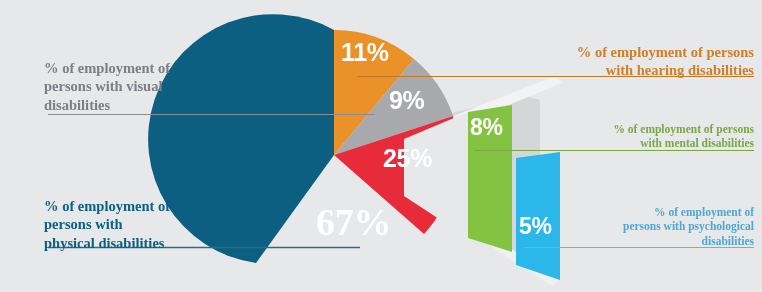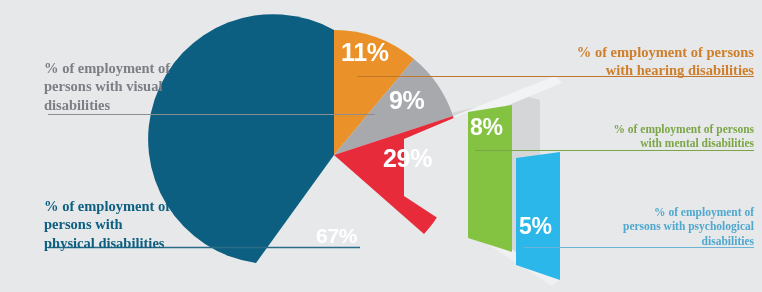--- a/index.html
+++ b/index.html
@@ -90,21 +90,21 @@
     position: absolute;
     font-family: "Liberation Sans", sans-serif;
     font-weight: bold;
     color: #ffffff;
     white-space: nowrap;
     letter-spacing: -.3px;
   }
   #value-orange { left: 341px; top: 30px;  font-size: 25px; }
   #value-gray   { left: 389px; top: 78px;  font-size: 25px; }
   #value-red    { left: 383px; top: 136px; font-size: 25px; }
-  #value-navy   { left: 316px; top: 216px; font-size: 21px; }
+  #value-navy   { left: 316px; top: 192px; font-size: 38px; font-family: Liberation Serif, serif; }
   #value-green  { left: 470px; top: 106px; font-size: 23px; }
   #value-blue   { left: 519px; top: 205px; font-size: 23px; }
 </style>
 </head>
 <body>
 
 <div id="infographic">
 
   <svg id="chart-svg" viewBox="0 0 762 292" xmlns="http://www.w3.org/2000/svg">
 
@@ -142,21 +142,21 @@
       <line x1="48" y1="106.5" x2="375" y2="106.5" stroke="#8a8d92" stroke-width="1"></line>
       <line x1="48" y1="239.5" x2="360" y2="239.5" stroke="#2b6c88" stroke-width="1.3"></line>
       <line x1="357" y1="68.5" x2="754" y2="68.5" stroke="#c2762a" stroke-width="1"></line>
       <line x1="475" y1="142.5" x2="754" y2="142.5" stroke="#7ba646" stroke-width="1"></line>
       <line x1="524" y1="239.5" x2="754" y2="239.5" stroke="#6cb4d6" stroke-width="1"></line>
     </g>
   </svg>
 
   <span class="slice-value" id="value-orange">11%</span>
   <span class="slice-value" id="value-gray">9%</span>
-  <span class="slice-value" id="value-red">29%</span>
+  <span class="slice-value" id="value-red">25%</span>
   <span class="slice-value" id="value-navy">67%</span>
   <span class="slice-value" id="value-green">8%</span>
   <span class="slice-value" id="value-blue">5%</span>
 
   <div class="label-block" id="label-visual">
     <span class="label-text">% of employment of
 persons with visual
 disabilities</span>
   </div>
 

